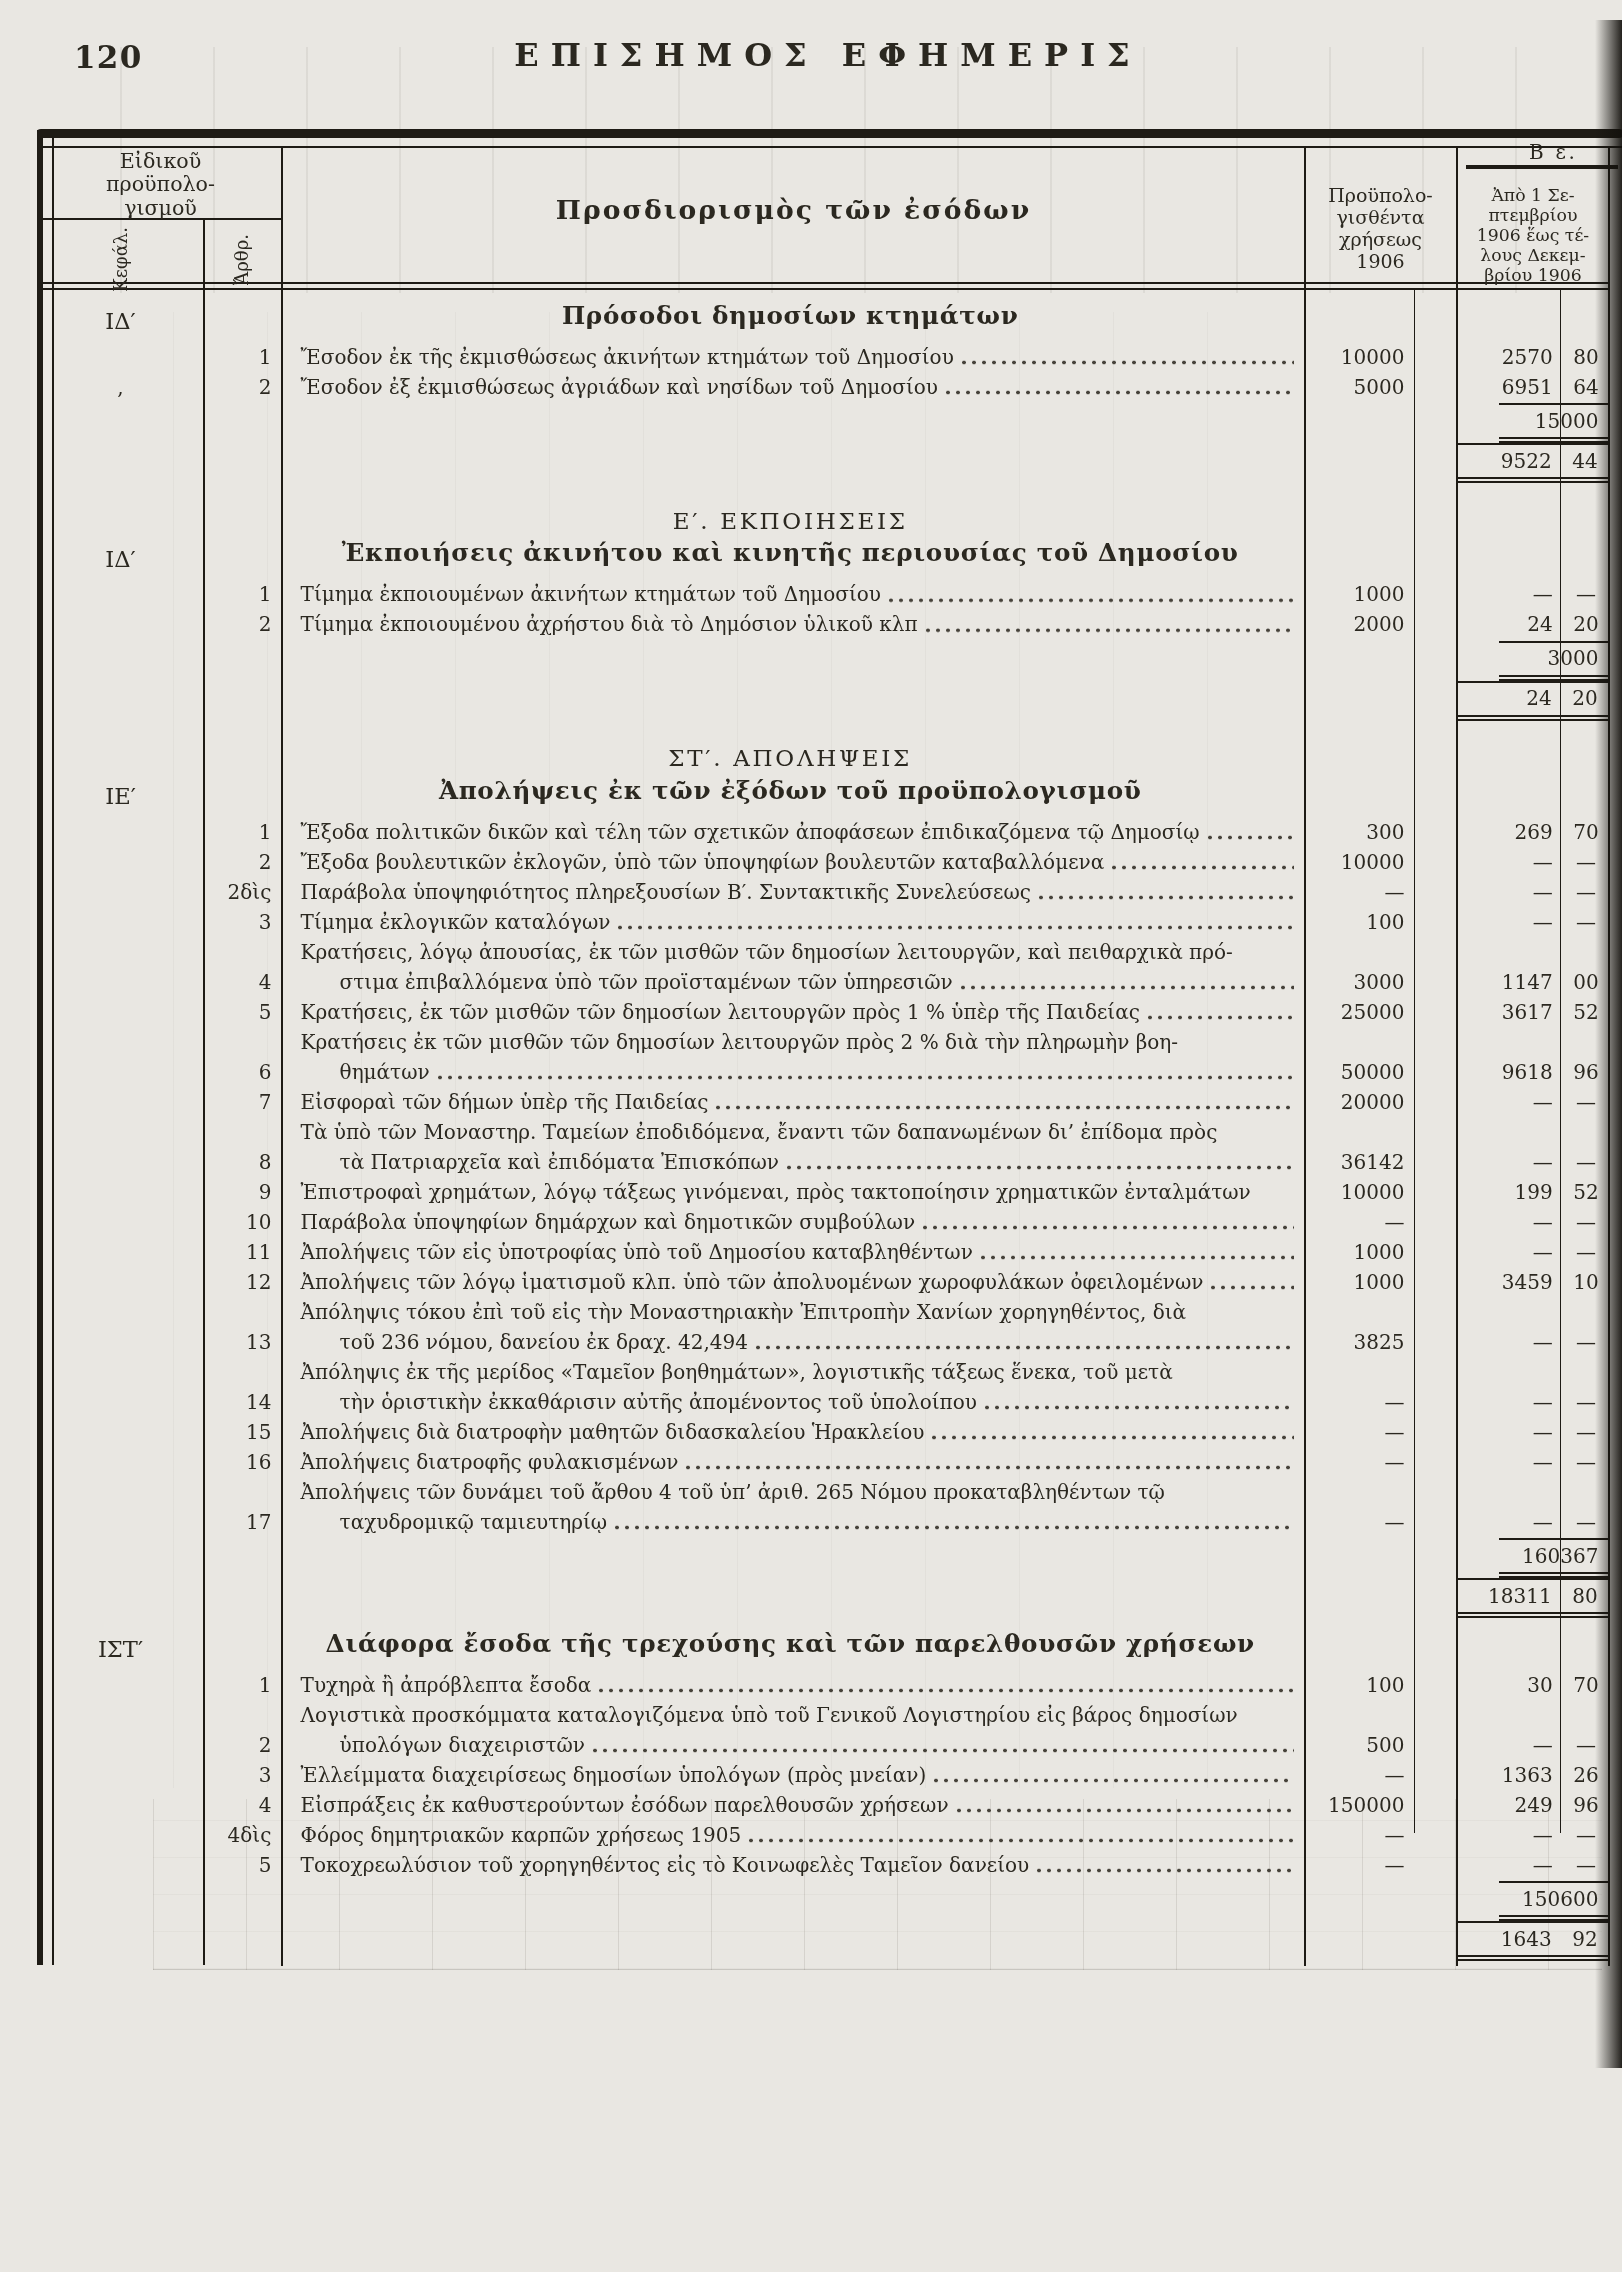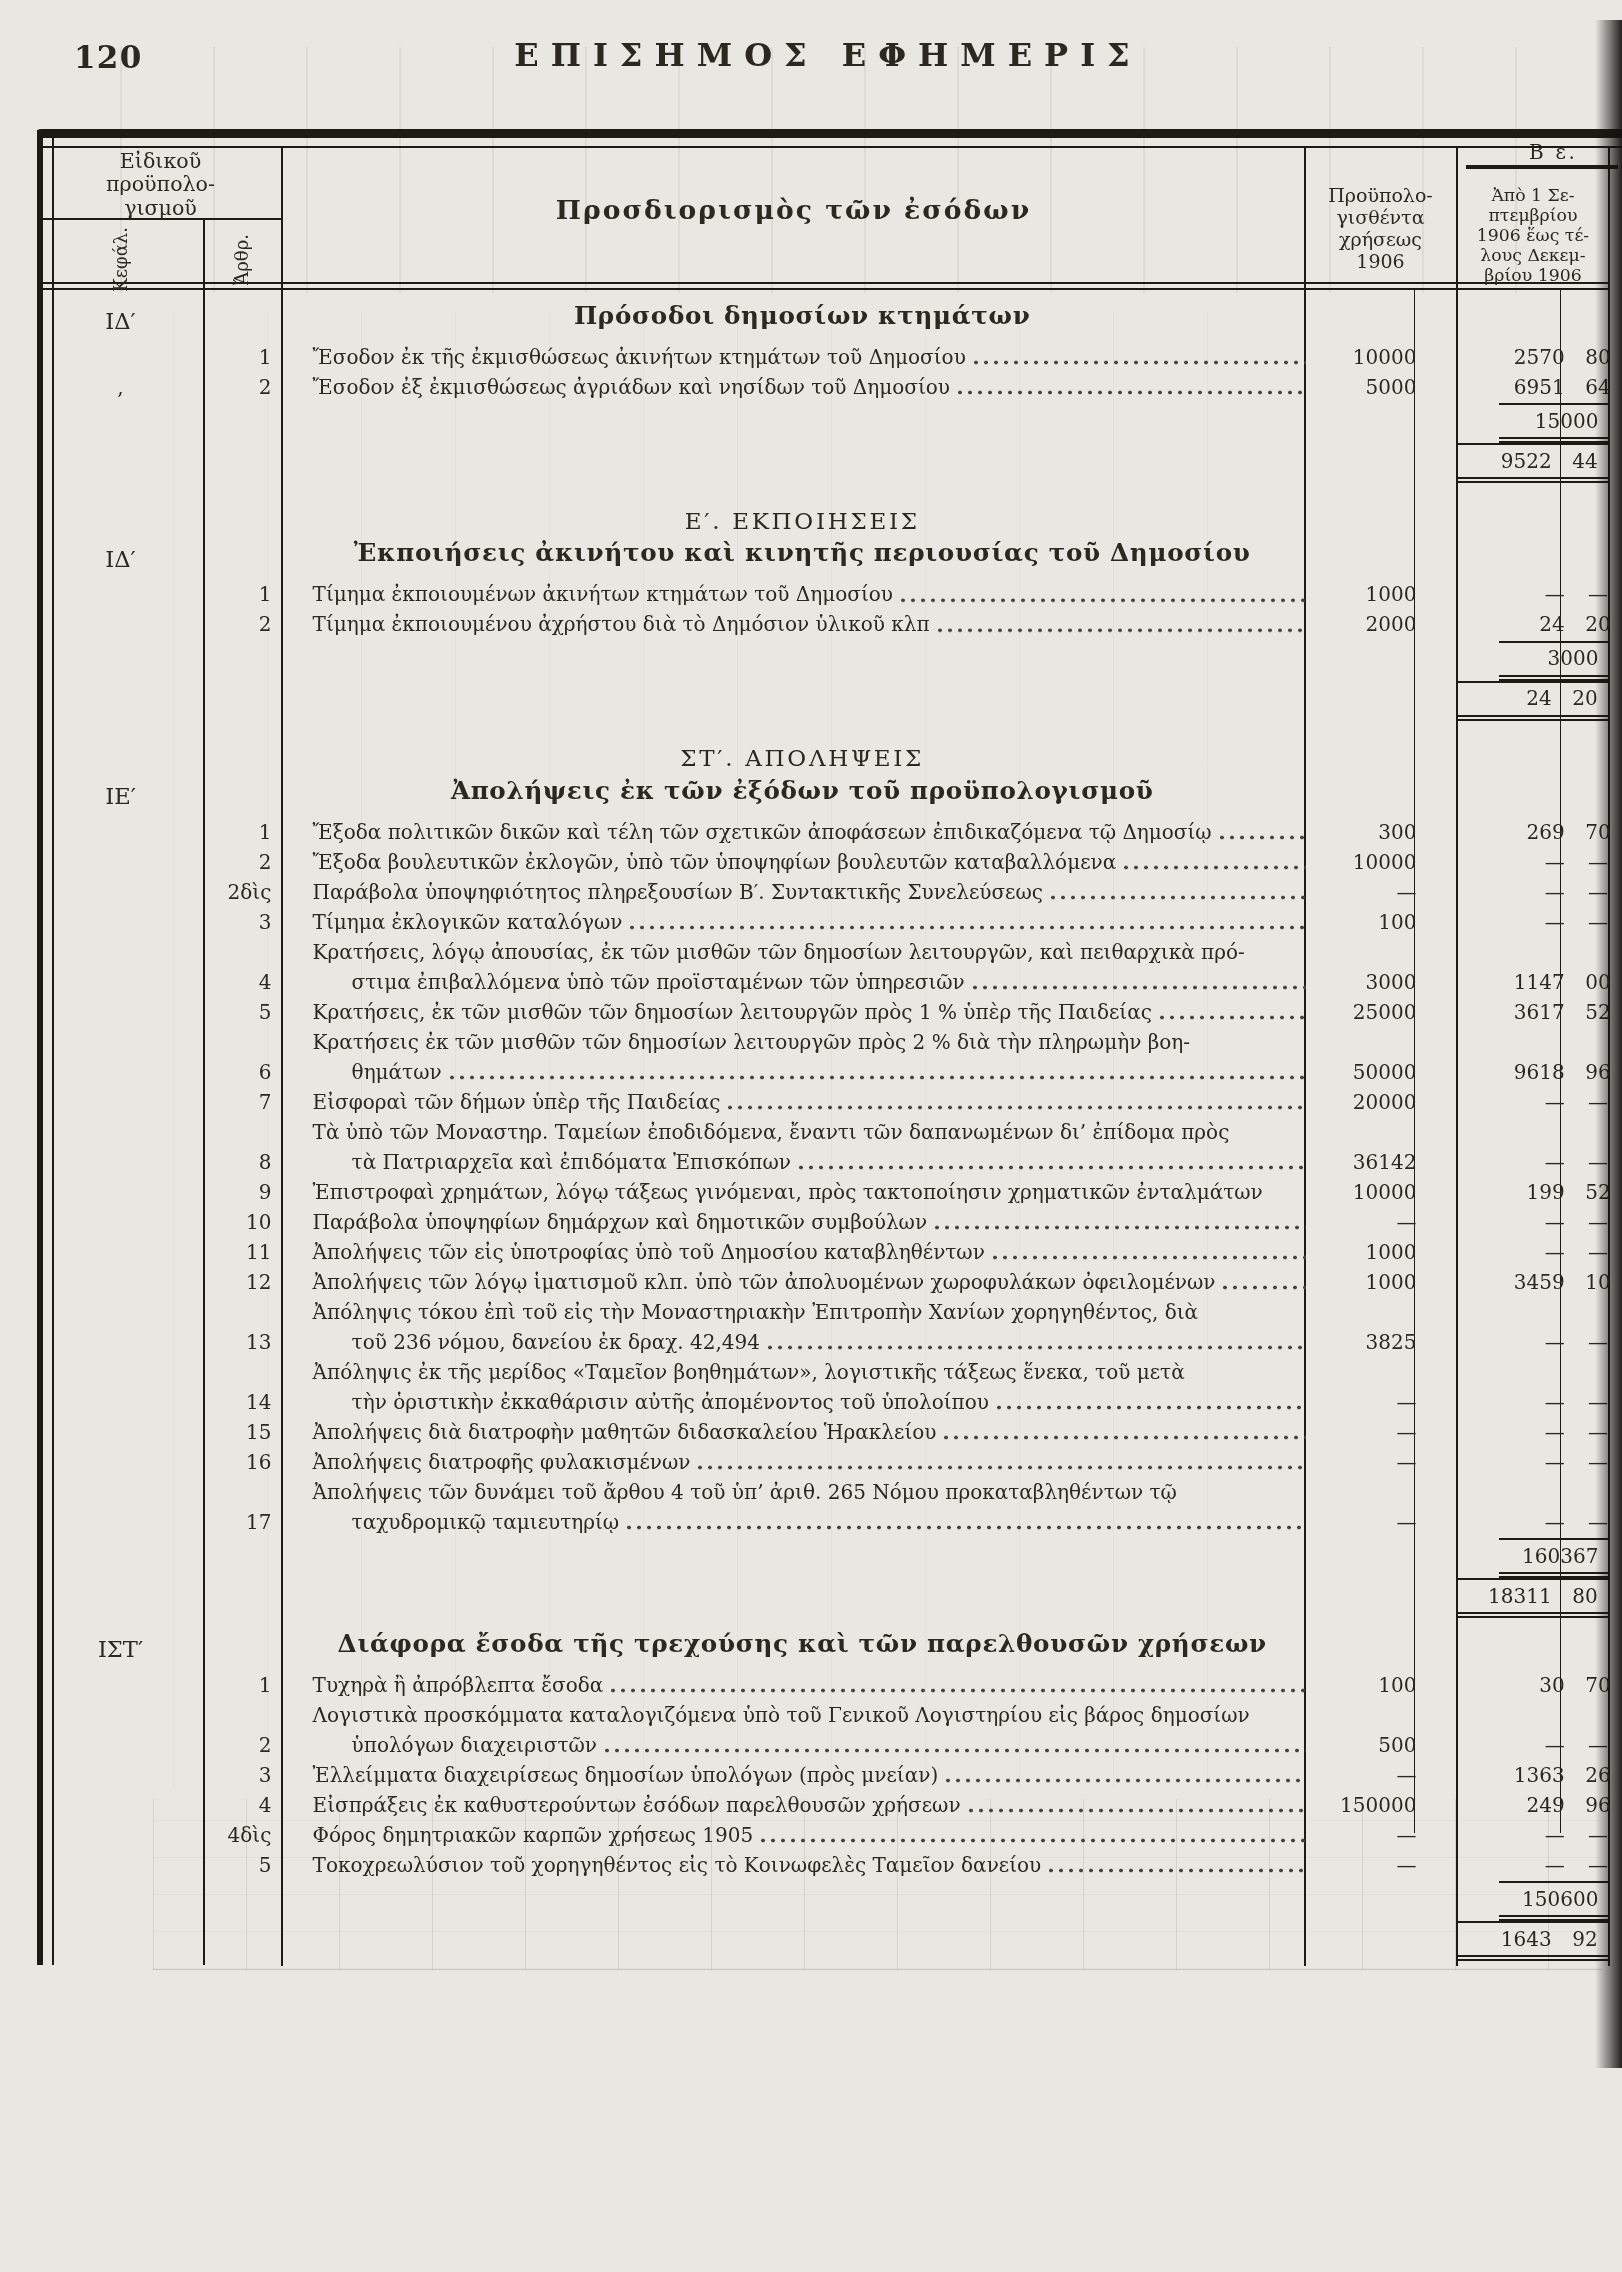--- a/index.html
+++ b/index.html
@@ -59,21 +59,21 @@
   .vertical{writing-mode:vertical-rl;transform:rotate(180deg);}
   .hd-desc{left:283px;top:174px;width:1021px;height:73px;font-size:26.6px;font-weight:bold;letter-spacing:2px;}
   .hd-budget{left:1306px;top:164px;width:149px;height:130px;font-size:19px;}
   .hd-period{left:1459px;top:174px;width:148px;height:124px;font-size:17.3px;}
 
   
   .tbody{position:absolute;left:37px;top:298px;width:1572px;}
   .trow{display:flex;align-items:flex-end;font-size:20px;line-height:30px;}
   .c-chap{width:167px;text-align:center;flex:none;}
   .c-art{width:78px;text-align:right;padding-right:10.6px;box-sizing:border-box;flex:none;}
-  .c-desc{width:1023px;flex:none;padding-left:18.6px;padding-right:6.6px;box-sizing:border-box;overflow:hidden;margin-left:12px;}
+  .c-desc{width:1023px;flex:none;padding-left:18.6px;padding-right:6.6px;box-sizing:border-box;overflow:hidden;}
   .c-v1{width:110px;flex:none;text-align:right;padding-right:10.6px;box-sizing:border-box;}
   .c-sp{width:43px;flex:none;}
   .c-v2{width:104px;flex:none;text-align:right;padding-right:9.3px;box-sizing:border-box;padding-left:40px;}
   .c-c2{width:48px;flex:none;text-align:center;}
   .dline{display:flex;white-space:nowrap;}
   .dline.cont{padding-left:39px;}
   .leader{flex:1;min-width:13.3px;margin:0 4px 6px 8px;height:6.6px;align-self:flex-end;
     background-image:radial-gradient(circle at 2px 3.3px, #46423a 1.6px, rgba(0,0,0,0) 2.1px);
     background-size:10px 6.6px;background-repeat:repeat-x;background-position:left bottom;}
 

